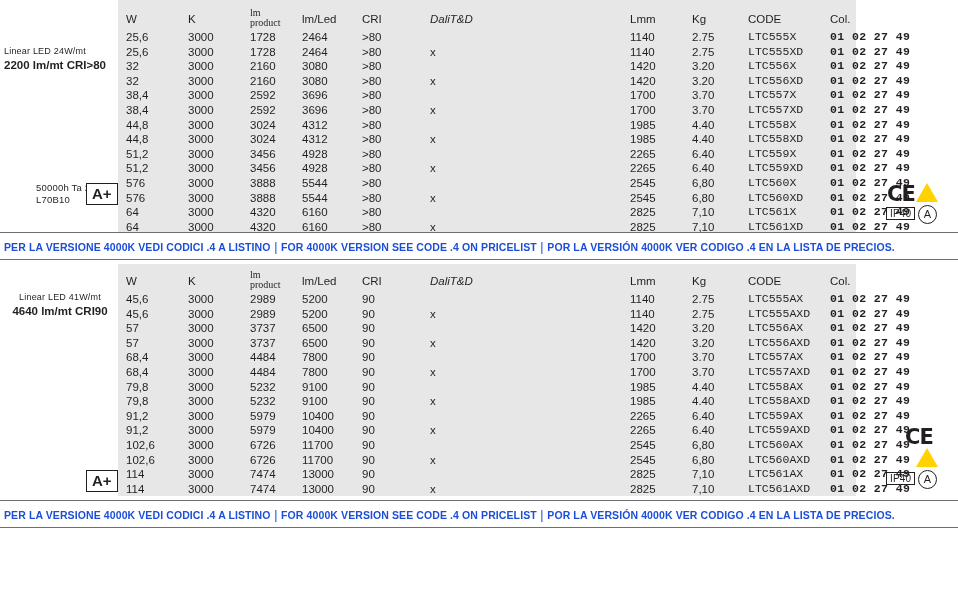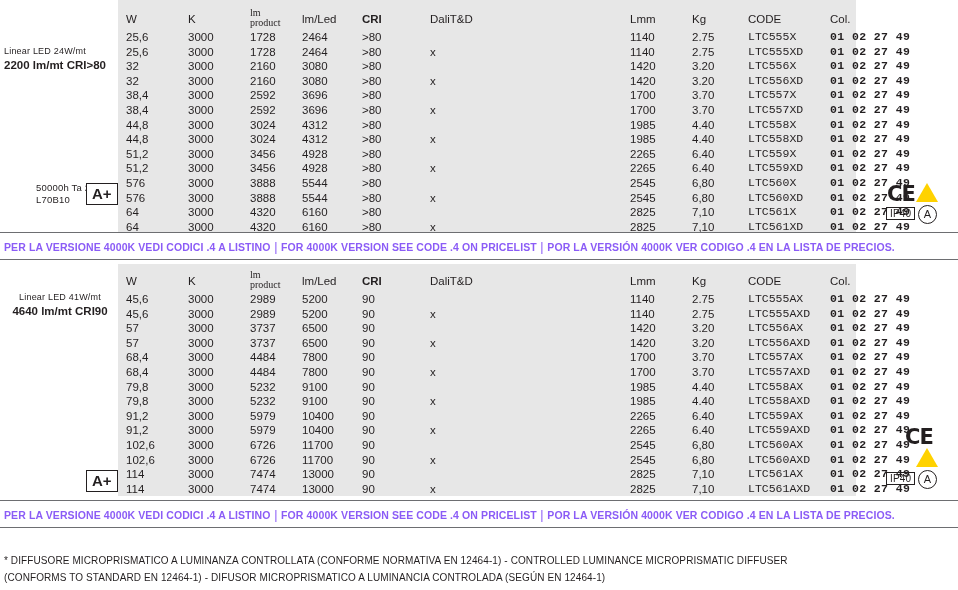--- a/index.html
+++ b/index.html
@@ -18,42 +18,42 @@
   .tbl{position:absolute;border-collapse:collapse;font-size:11.5px;}
   .tbl td{padding:0;white-space:nowrap;vertical-align:top;line-height:14.6px;}
 
   .hdr td{font-size:11.5px;color:#231f20;padding-bottom:3px;vertical-align:bottom;}
   .hdr .two{line-height:9.5px;font-size:10px;font-family:Liberation Serif, serif;}
 
   .col-w{width:62px;}
   .col-k{width:62px;}
   .col-lmp{width:52px;}
   .col-lmled{width:60px;margin-left:8px;}
-  .col-cri{width:68px;font-weight:bold;}
-  .col-dali{width:200px;}
+  .col-cri{width:68px;}
+  .col-dali{width:200px;font-style:italic;}
   .col-lmm{width:62px;}
   .col-kg{width:56px;}
   .col-code{width:82px;}
   .col-col{width:90px;}
 
   .code{font-size:11.5px;font-family:Liberation Mono, monospace;}
   .colnum{font-weight:bold;font-size:11.5px;letter-spacing:0.4px;font-family:Liberation Mono, monospace;}
 
   
   .leftlabel{position:absolute;font-size:11.5px;line-height:13.5px;color:#231f20;}
   .leftlabel .small-caps{font-size:9px;letter-spacing:0.2px;}
   .leftlabel b{font-weight:bold;}
 
   .lifetext{position:absolute;font-size:9.5px;line-height:12px;color:#231f20;letter-spacing:0.2px;}
 
   .aplus{position:absolute;border:1px solid #231f20;font-weight:bold;font-size:15px;
          padding:1px 5px 2px 5px;background:#fff;}
 
   
-  .banner{position:absolute;font-size:12.5px;letter-spacing:0.1px;color:#8b5cf6;}
+  .banner{position:absolute;font-size:12.5px;letter-spacing:0.1px;color:#1d4ed8;}
   .banner b{font-weight:bold;}
   .banner .sc{font-size:10.5px;}
 
   .rule{position:absolute;background:#6d6e71;height:1px;}
 
   
   .ce{position:absolute;font-family:"DejaVu Sans",sans-serif;font-weight:bold;font-size:21px;letter-spacing:-1px;color:#231f20;}
   .tri{position:absolute;width:0;height:0;border-left:11px solid transparent;border-right:11px solid transparent;border-bottom:19px solid #ffd200;}
   .ip{position:absolute;border:1px solid #231f20;font-size:10px;padding:0 3px;letter-spacing:0.2px;}
   .circA{position:absolute;width:17px;height:17px;border:1px solid #231f20;border-radius:50%;
@@ -490,15 +490,14 @@
 <div class="banner" style="left:4px;top:508px;">
   <b><span class="sc">PER LA VERSIONE 4000K VEDI CODICI .4 A LISTINO</span></b>
   <span>|</span>
   <b><span class="sc">FOR 4000K VERSION  SEE CODE .4 ON PRICELIST</span></b>
   <span>|</span>
   <b><span class="sc">POR LA VERSIÓN 4000K VER CODIGO .4 EN LA LISTA DE PRECIOS.</span></b>
 </div>
 <div class="rule" style="left:0;top:527px;width:958px;"></div>
 
 <div class="foot" style="left:4px;top:552px;width:950px;">
-  <span class="sc">* DIFFUSORE MICROPRISMATICO A LUMINANZA CONTROLLATA (CONFORME NORMATIVA EN 12464-1) - CONTROLLED LUMINANCE MICROPRISMATIC DIFFUSER</span><br>
-  <span class="sc">(CONFORMS TO STANDARD  EN 12464-1) - DIFUSOR MICROPRISMATICO A LUMINANCIA CONTROLADA (SEGÚN EN 12464-1)</span>
+  <br>
 </div>
 
 </body></html>

